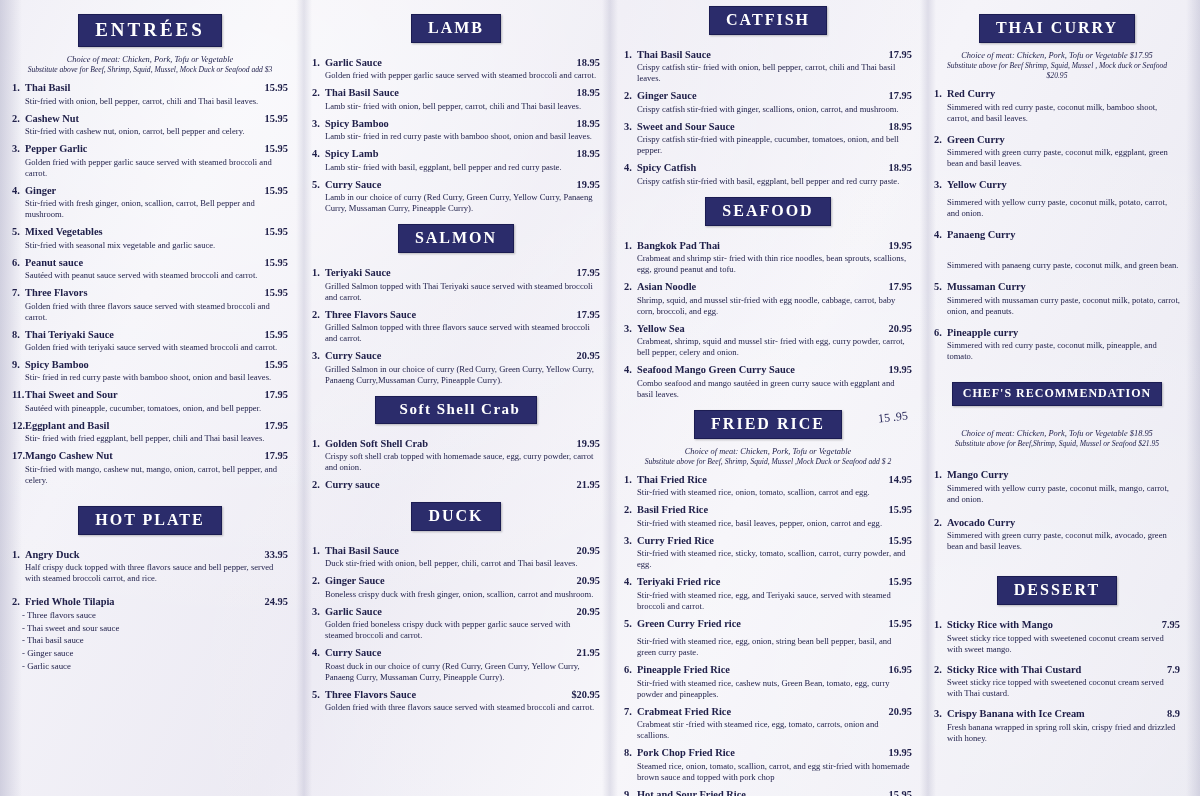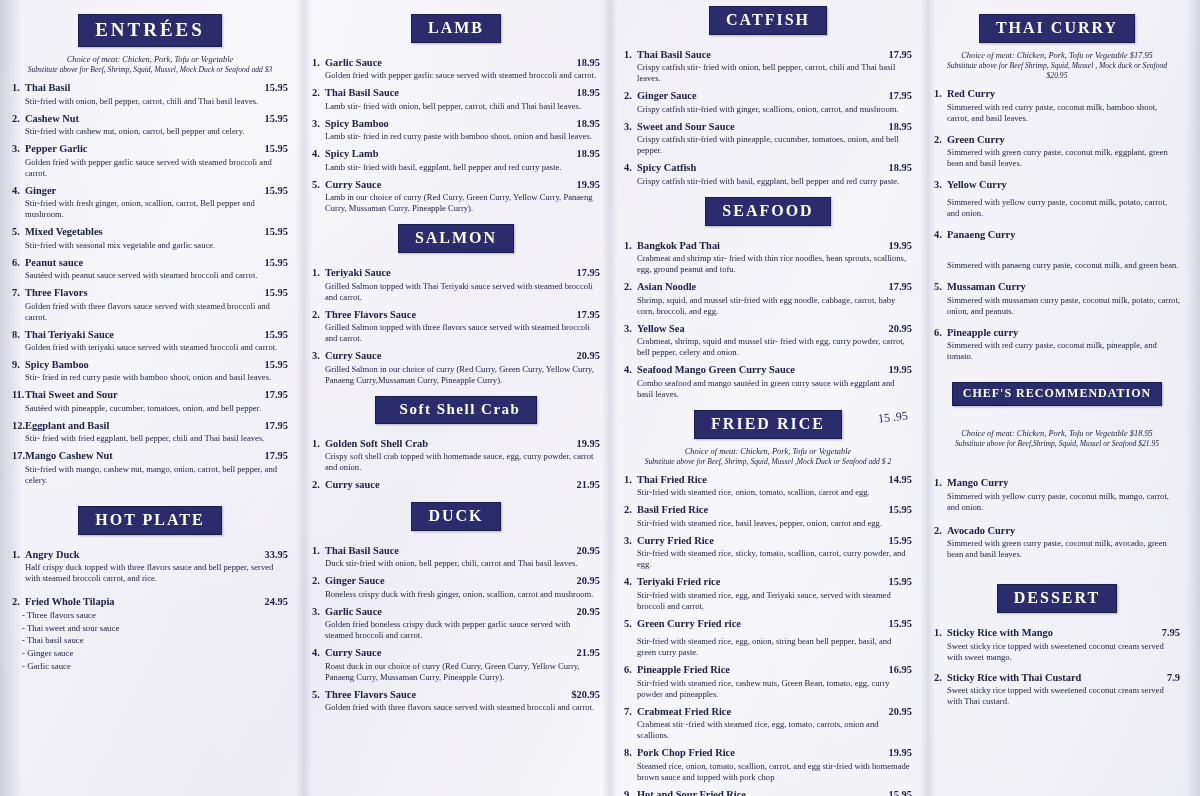--- a/index.html
+++ b/index.html
@@ -540,21 +540,21 @@
       </ul>
     </div>
 
     <div class="gap10"></div>
     <div class="sec">
       <div class="banner xs">CHEF'S RECOMMENDATION</div>
       <div class="choice" style="margin-top:22px">
         <div>Choice of meat:  Chicken, Pork, Tofu or Vegetable $18.95</div>
         <div class="l2">Substitute above for Beef,Shrimp, Squid, Mussel or Seafood $21.95</div>
       </div>
-      <ul class="items" style="margin-top:28px">
+      <ul class="items" style="margin-top:20px">
         <li class="item" style="margin-bottom:12px">
             <div class="row">
               <div class="nm"><span class="num">1.</span><span>Mango Curry</span></div>
             </div>
             <div class="ds">Simmered with yellow curry paste, coconut milk, mango, carrot, and onion.</div>
           </li>
         <li class="item">
             <div class="row">
               <div class="nm"><span class="num">2.</span><span>Avocado Curry</span></div>
             </div>
@@ -575,17 +575,24 @@
             </div>
             <div class="ds">Sweet sticky rice topped with sweetened coconut cream served with sweet mango.</div>
           </li>
         <li class="item" style="margin-bottom:9px">
             <div class="row">
               <div class="nm"><span class="num">2.</span><span>Sticky Rice with Thai Custard</span></div>
               <div class="pr">7.9</div>
             </div>
             <div class="ds">Sweet sticky rice topped with sweetened coconut cream served with Thai custard.</div>
           </li>
+        <li class="item">
+            <div class="row">
+              <div class="nm"><span class="num">3.</span><span>Crispy Banana with Ice Cream</span></div>
+              <div class="pr">8.9</div>
+            </div>
+            <div class="ds">Fresh banana wrapped in spring roll skin, crispy fried and drizzled with honey.</div>
+          </li>
       </ul>
     </div>
   </div>
 
 </div>
 
 </body></html>

